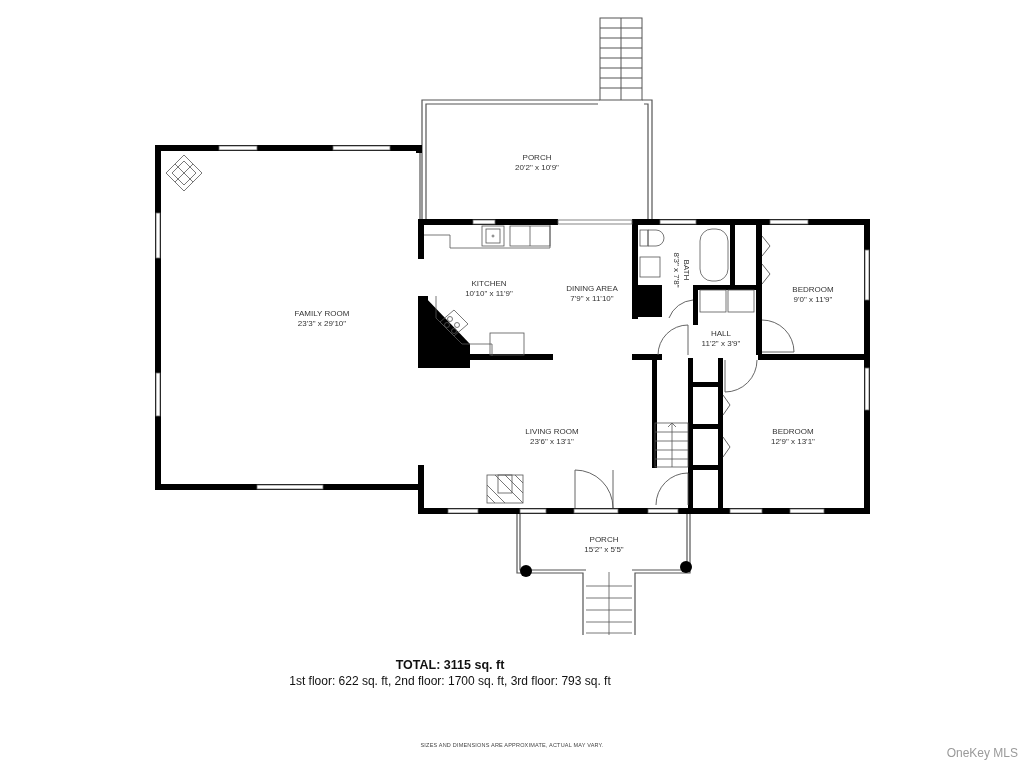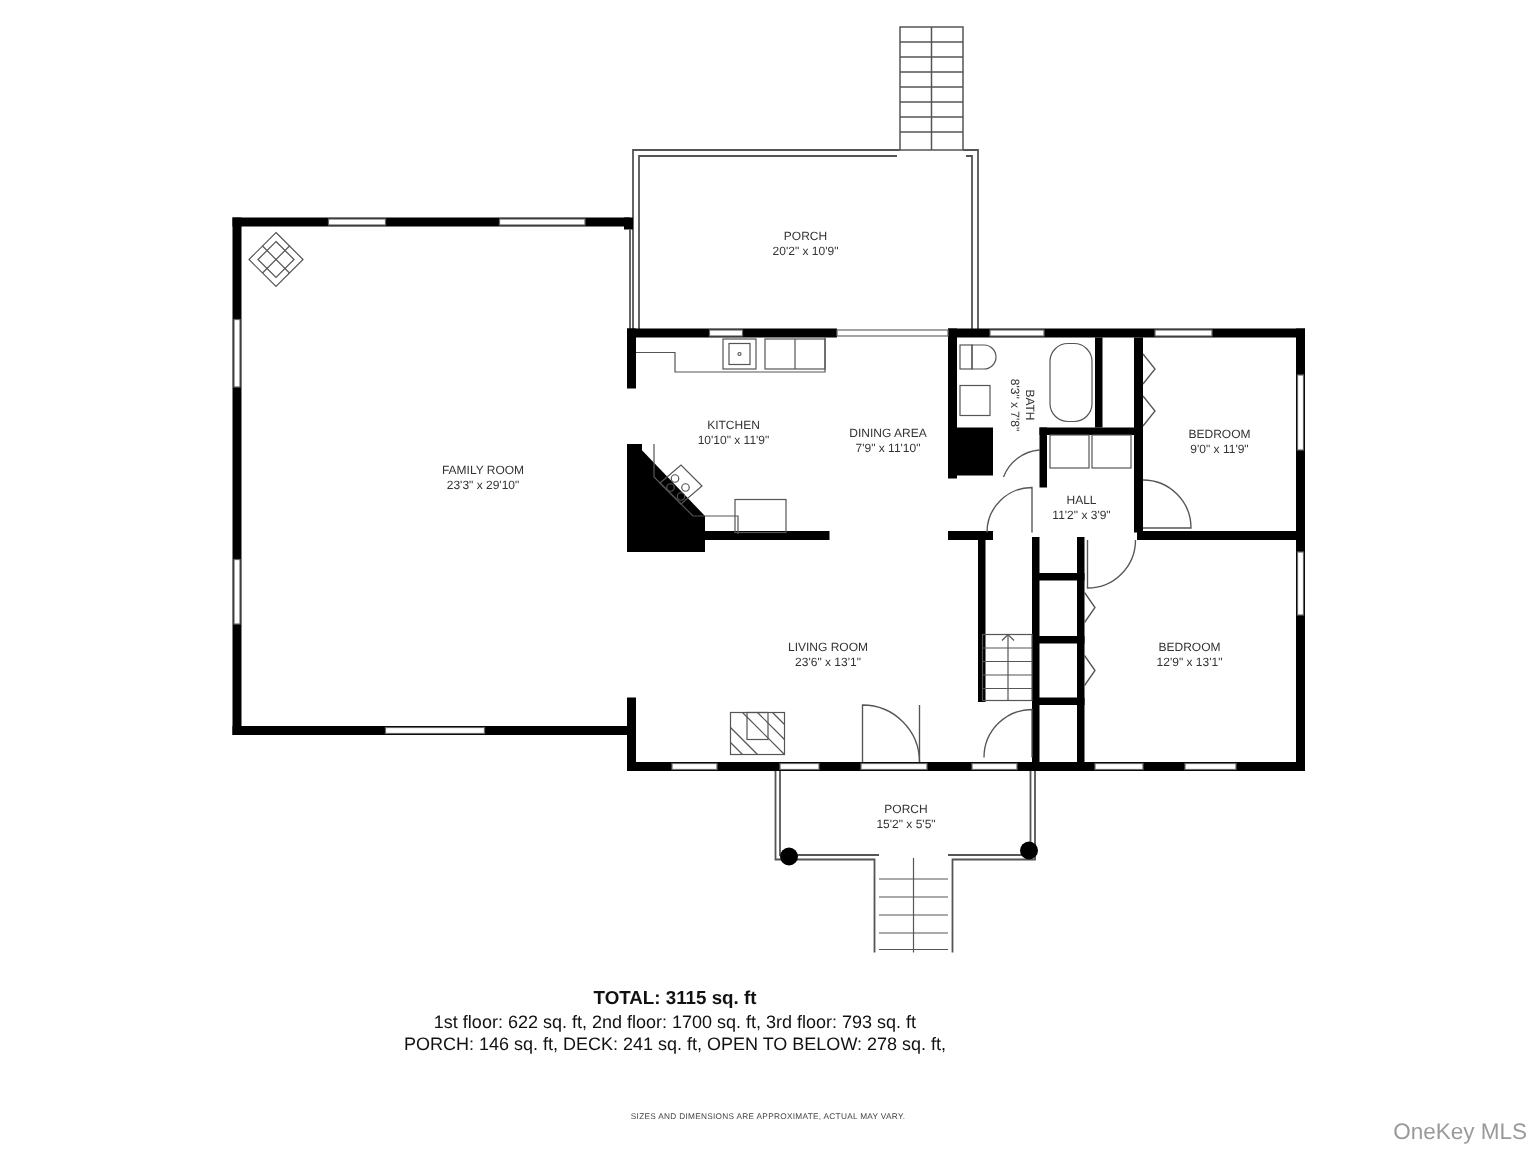--- a/index.html
+++ b/index.html
@@ -4,21 +4,21 @@
 <style>
   html, body { margin:0; padding:0; background:#fff; }
   body { width:1024px; height:768px; position:relative; overflow:hidden; font-family:"Liberation Sans", sans-serif; }
   #plan { position:absolute; left:0; top:0; width:1024px; height:768px; }
   .lbl { position:absolute; transform:translate(-50%,0); text-align:center; color:#333; font-size:8px; line-height:10px; white-space:nowrap; }
   .lbl span { display:block; }
   .bath-lbl { transform:translate(-50%,-50%) rotate(90deg); }
   .summary { position:absolute; left:0; width:900px; top:658px; text-align:center; color:#111; font-size:12px; line-height:15.5px; }
   .summary .total { font-weight:bold; font-size:12.5px; }
   .disclaimer { position:absolute; left:0; width:1024px; top:742px; text-align:center; font-size:5.5px; color:#444; letter-spacing:0.2px; }
-  .watermark { position:absolute; right:6px; top:746px; font-size:15px; color:#9a9a9a; }
+  .watermark { position:absolute; right:6px; top:746px; font-size:12px; color:#9a9a9a; }
 </style>
 </head>
 <body>
 
 <svg id="plan" viewBox="0 0 1024 768" xmlns="http://www.w3.org/2000/svg">
 
   <g fill="none" stroke="#555" stroke-width="1">
     <rect x="600" y="18" width="42" height="82"></rect>
     <line x1="621" y1="18" x2="621" y2="100"></line>
     <line x1="600" y1="28" x2="642" y2="28"></line>
@@ -227,16 +227,15 @@
   <span>12'9" x 13'1"</span>
 </div>
 <div class="lbl" style="left:604px; top:535px;">
   <span>PORCH</span>
   <span>15'2" x 5'5"</span>
 </div>
 
 <div class="summary">
   <div class="total">TOTAL: 3115 sq. ft</div>
   <div>1st floor: 622 sq. ft, 2nd floor: 1700 sq. ft, 3rd floor: 793 sq. ft</div>
-  <div>PORCH: 146 sq. ft, DECK: 241 sq. ft, OPEN TO BELOW: 278 sq. ft,</div>
 </div>
 <div class="disclaimer">SIZES AND DIMENSIONS ARE APPROXIMATE, ACTUAL MAY VARY.</div>
 <div class="watermark">OneKey MLS</div>
 
 </body></html>

